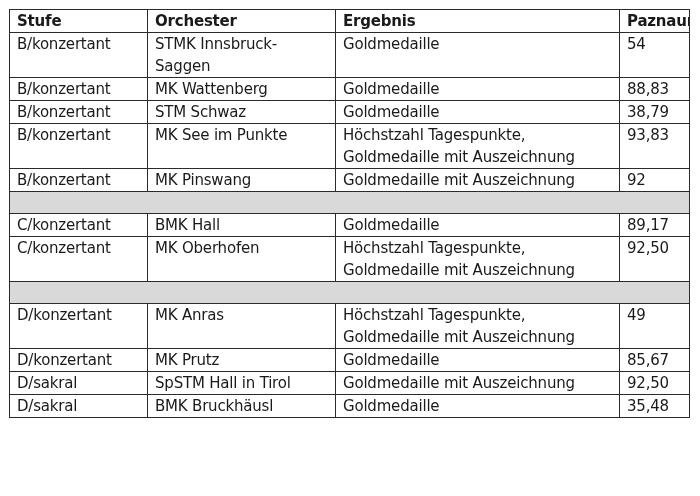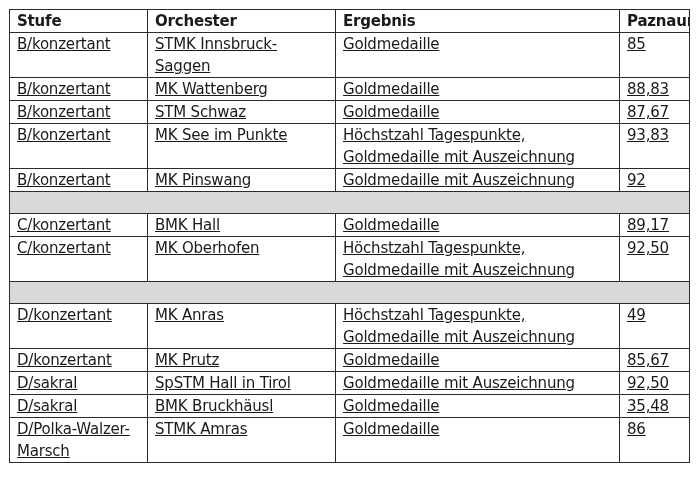--- a/index.html
+++ b/index.html
@@ -33,21 +33,20 @@
       text-align: left;
       white-space: normal;
       overflow: hidden;
     }
     table.results th {
       font-weight: bold;
       height: 22px;
     }
     table.results td {
       height: 21px;
-      text-decoration: underline;
     }
     col.c-stufe { width: 138px; }
     col.c-orch { width: 188px; }
     col.c-erg { width: 284px; }
     col.c-pkt { width: 70px; }
     tr.separator td {
       background: #d9d9d9;
       height: 21px;
       padding: 0;
     }
@@ -72,33 +71,33 @@
       <th>Ergebnis</th>
       <th>Paznaun</th>
     </tr>
   </thead>
   <tbody>
 
     <tr>
       <td>B/konzertant</td>
       <td>STMK Innsbruck-Saggen</td>
       <td>Goldmedaille</td>
-      <td>85</td>
+      <td>54</td>
     </tr>
     <tr>
       <td>B/konzertant</td>
       <td>MK Wattenberg</td>
       <td>Goldmedaille</td>
       <td>88,83</td>
     </tr>
     <tr>
       <td>B/konzertant</td>
       <td>STM Schwaz</td>
       <td>Goldmedaille</td>
-      <td>87,67</td>
+      <td>38,79</td>
     </tr>
     <tr class="tall">
       <td>B/konzertant</td>
       <td>MK See im Punkte</td>
       <td>Höchstzahl Tagespunkte, Goldmedaille mit Auszeichnung</td>
       <td>93,83</td>
     </tr>
     <tr>
       <td>B/konzertant</td>
       <td>MK Pinswang</td>
@@ -144,20 +143,14 @@
       <td>SpSTM Hall in Tirol</td>
       <td>Goldmedaille mit Auszeichnung</td>
       <td>92,50</td>
     </tr>
     <tr>
       <td>D/sakral</td>
       <td>BMK Bruckhäusl</td>
       <td>Goldmedaille</td>
       <td>35,48</td>
     </tr>
-    <tr class="tall">
-      <td>D/Polka-Walzer-Marsch</td>
-      <td>STMK Amras</td>
-      <td>Goldmedaille</td>
-      <td>86</td>
-    </tr>
   </tbody>
 </table>
 
 </body></html>

